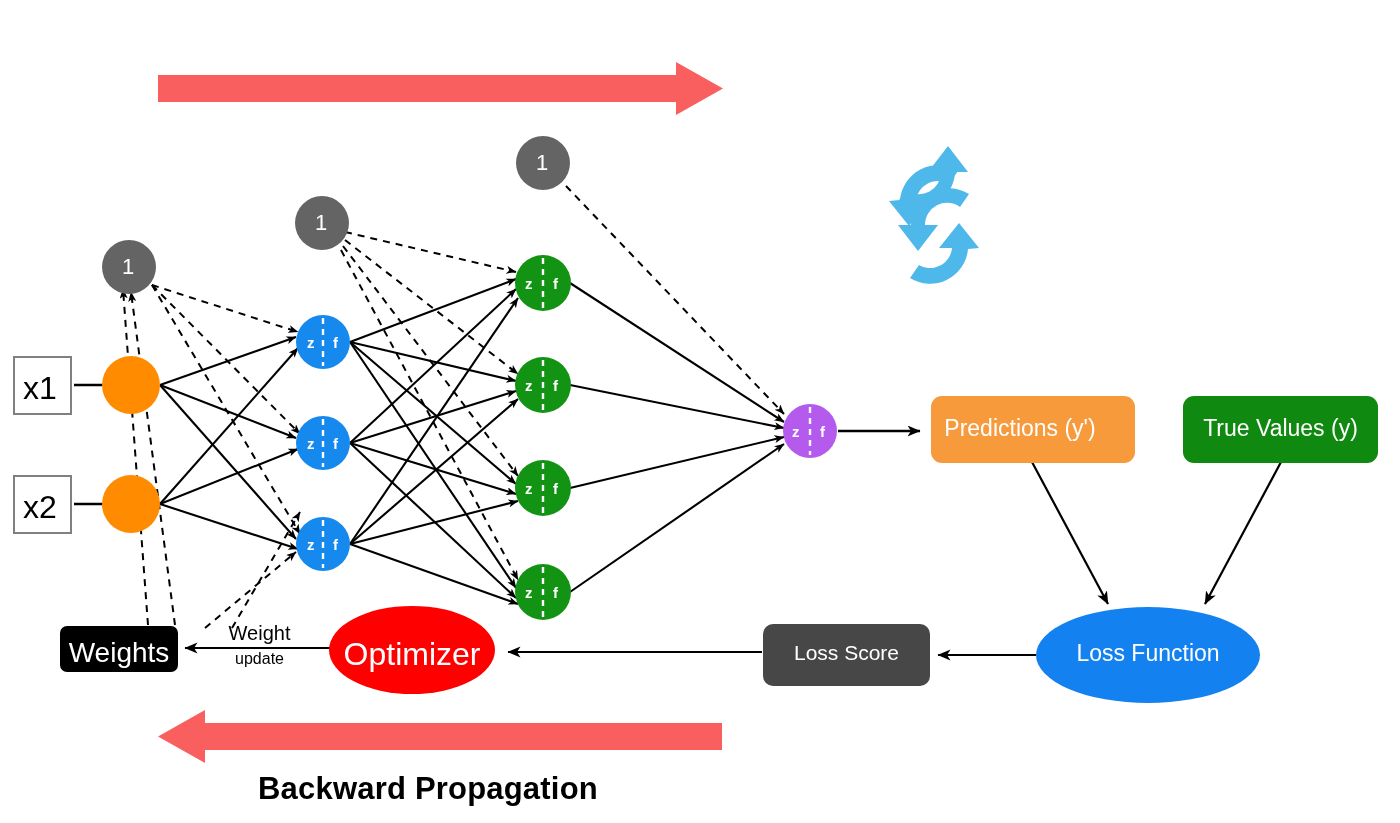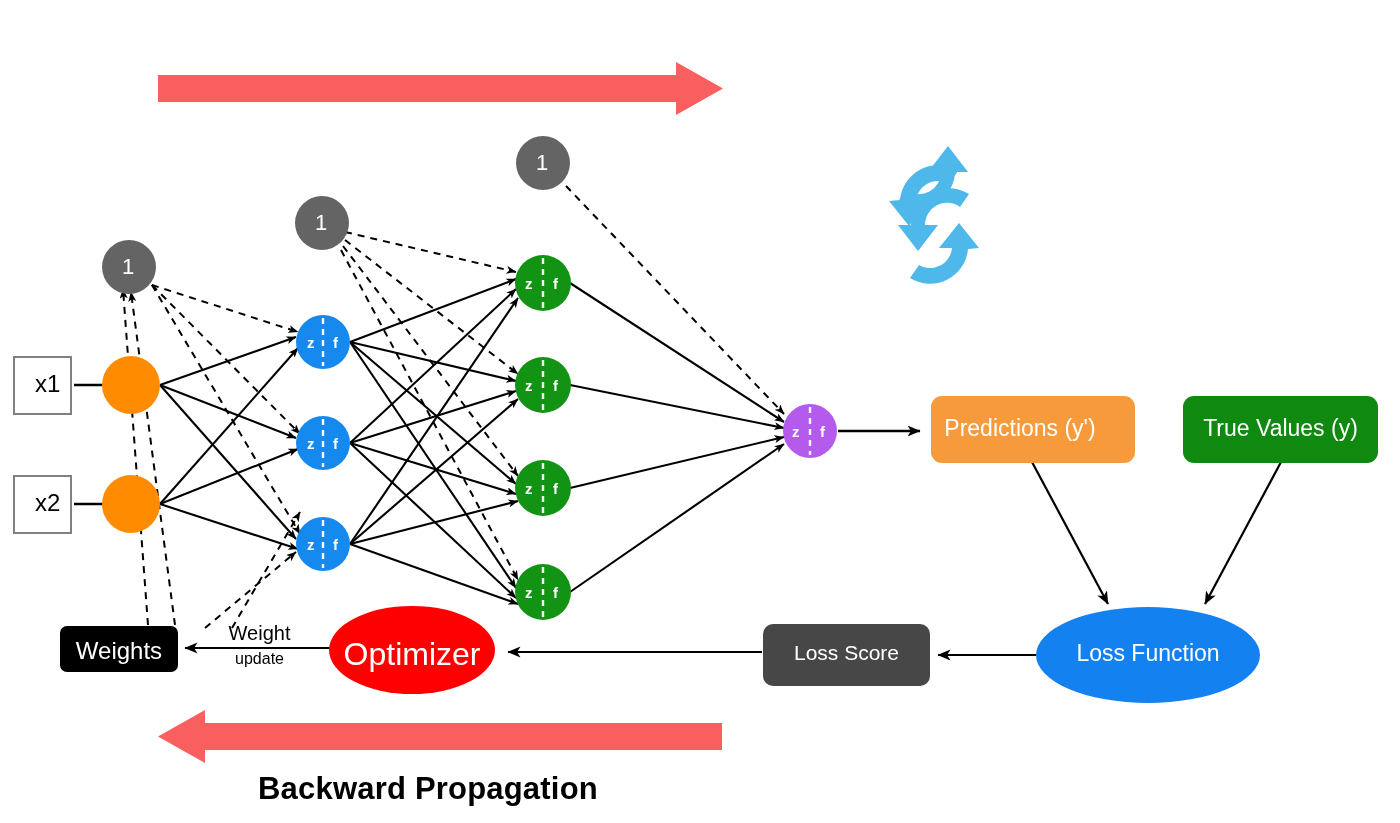--- a/index.html
+++ b/index.html
@@ -21,22 +21,22 @@
 
   .nodelbl{
     position:absolute;color:#ffffff;font-size:15px;font-weight:bold;
     font-family:"Liberation Sans", sans-serif;pointer-events:none;
   }
   .biaslbl{
     position:absolute;color:#ffffff;font-size:22px;font-weight:400;
     font-family:"Liberation Sans", sans-serif;pointer-events:none;
   }
   .inlbl{
-    position:absolute;color:#000000;font-size:24px;
-    font-family:"Liberation Sans", sans-serif;pointer-events:none;margin-left:12px;
+    position:absolute;color:#000000;font-size:32px;
+    font-family:"Liberation Sans", sans-serif;pointer-events:none;
   }
   .boxlbl{
     position:absolute;color:#ffffff;
     font-family:"Liberation Sans", sans-serif;
     white-space:nowrap;text-align:center;pointer-events:none;
   }
   .blklbl{
     position:absolute;color:#000000;
     font-family:Liberation Sans, sans-serif;
     white-space:nowrap;text-align:center;pointer-events:none;
@@ -263,18 +263,18 @@
   <div class="nodelbl" style="left:553px;top:584px;">f</div>
 
   <div class="nodelbl" style="left:792px;top:423px;">z</div>
   <div class="nodelbl" style="left:820px;top:423px;">f</div>
 
   <div class="boxlbl" style="left:931px;top:415px;width:178px;font-size:23px;">Predictions (y')</div>
   <div class="boxlbl" style="left:1183px;top:415px;width:195px;font-size:23px;">True Values (y)</div>
   <div class="boxlbl" style="left:1036px;top:640px;width:224px;font-size:23px;">Loss Function</div>
   <div class="boxlbl" style="left:763px;top:641px;width:167px;font-size:21px;text-align:center;">Loss Score</div>
   <div class="boxlbl" style="left:329px;top:636px;width:166px;font-size:32px;">Optimizer</div>
-  <div class="boxlbl" style="left:60px;top:637px;width:118px;font-size:24px;">Weights</div>
+  <div class="boxlbl" style="left:60px;top:637px;width:118px;font-size:28px;">Weights</div>
 
   <div class="blklbl" style="left:213px;top:622px;width:93px;font-size:20px;">Weight</div>
   <div class="blklbl" style="left:213px;top:650px;width:93px;font-size:16px;">update</div>
 
 </div>
 
 </body></html>

